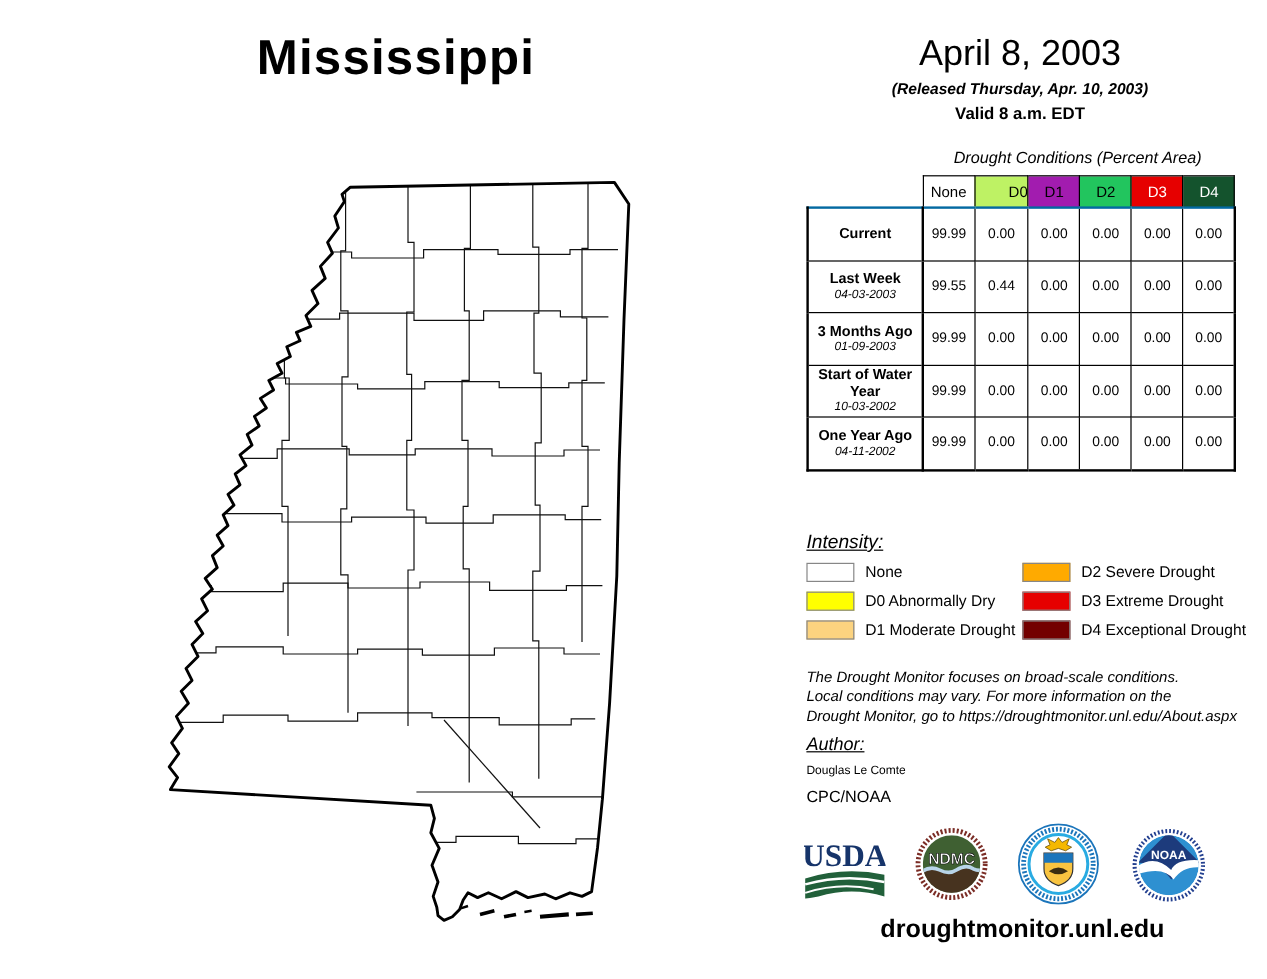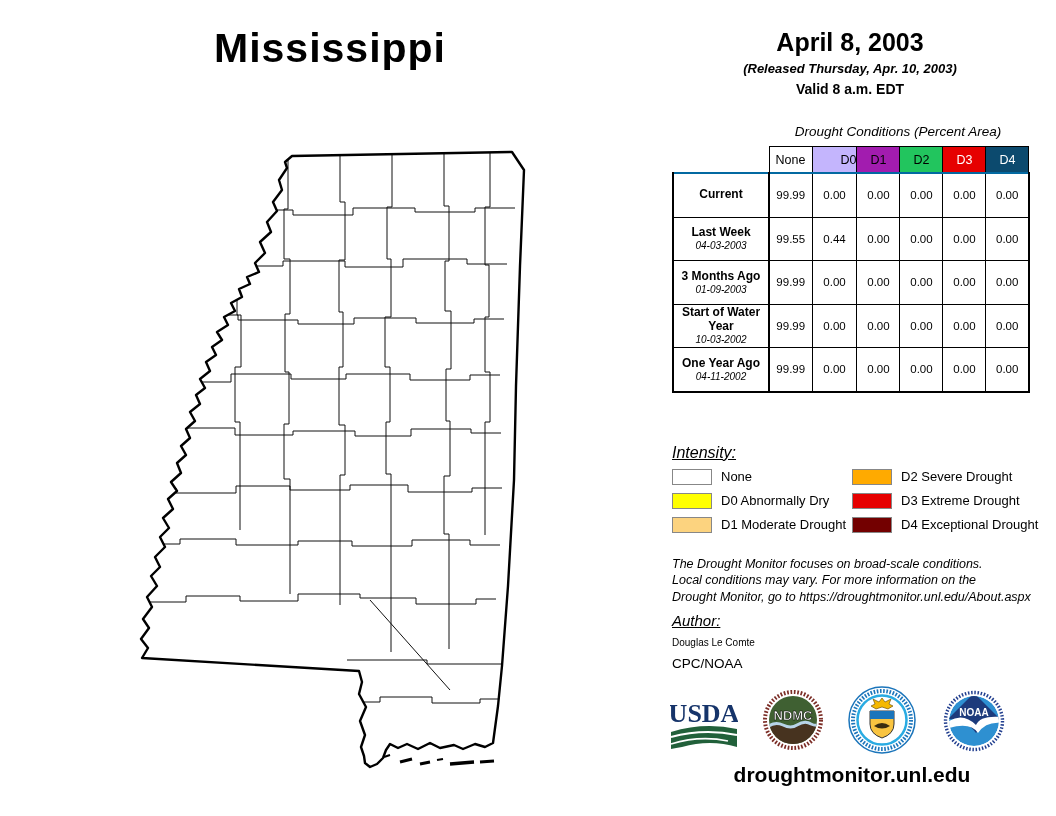--- a/index.html
+++ b/index.html
@@ -6,21 +6,21 @@
   #page{position:relative;width:1056px;height:816px;background:#fff;overflow:hidden;
         font-family:"Liberation Sans",sans-serif;color:#000;}
   .abs{position:absolute;}
 
   
   #title-block{left:128px;top:22px;width:404px;text-align:center;}
   #site-title{font-size:22px;font-weight:bold;font-style:italic;letter-spacing:.5px;}
   #region-title{font-size:41px;font-weight:bold;margin-top:3px;letter-spacing:1px;}
 
   #date-block{left:672px;top:28px;width:356px;text-align:center;}
-  #report-date{font-size:25px;font-weight:bold;}
+  #report-date{font-size:30px;font-weight:normal;}
   #released-date{font-size:13px;font-weight:bold;font-style:italic;margin-top:4px;}
   #valid-time{font-size:14px;font-weight:bold;margin-top:5px;}
 
   
   #table-title{left:768px;top:124px;width:260px;text-align:center;
                font-size:13.5px;font-style:italic;}
   #cond-table{left:672px;top:146px;}
   table.ct{border-collapse:collapse;table-layout:fixed;}
   table.ct td{border:1px solid #000;text-align:center;vertical-align:middle;padding:0;}
   table.ct tr.hdr td{height:25px;font-size:12.5px;}
@@ -147,25 +147,25 @@
           <col style="width:43px">
           <col style="width:43px">
           <col style="width:43px">
           <col style="width:43px">
           <col style="width:43px">
         </colgroup>
       <thead>
         <tr class="hdr">
           <td class="blank"></td>
           <td style="background: rgb(255, 255, 255);">None</td>
-          <td style="background: #c4b5fd; padding-left: 28px;">D0</td>
+          <td style="background: #bef264; padding-left: 28px;">D0</td>
           <td style="background: #a21caf;">D1</td>
           <td style="background: #22c55e;">D2</td>
           <td style="background: rgb(230, 0, 0); color: rgb(255, 255, 255);">D3</td>
-          <td style="background: #0c4a6e; color: rgb(255, 255, 255);">D4</td>
+          <td style="background: #14532d; color: rgb(255, 255, 255);">D4</td>
         </tr>
       </thead>
       <tbody>
         <tr>
           <td class="rowlab">
             <div class="rl">Current</div>
             <div class="rd"></div>
           </td>
           <td>99.99</td>
           <td>0.00</td>

